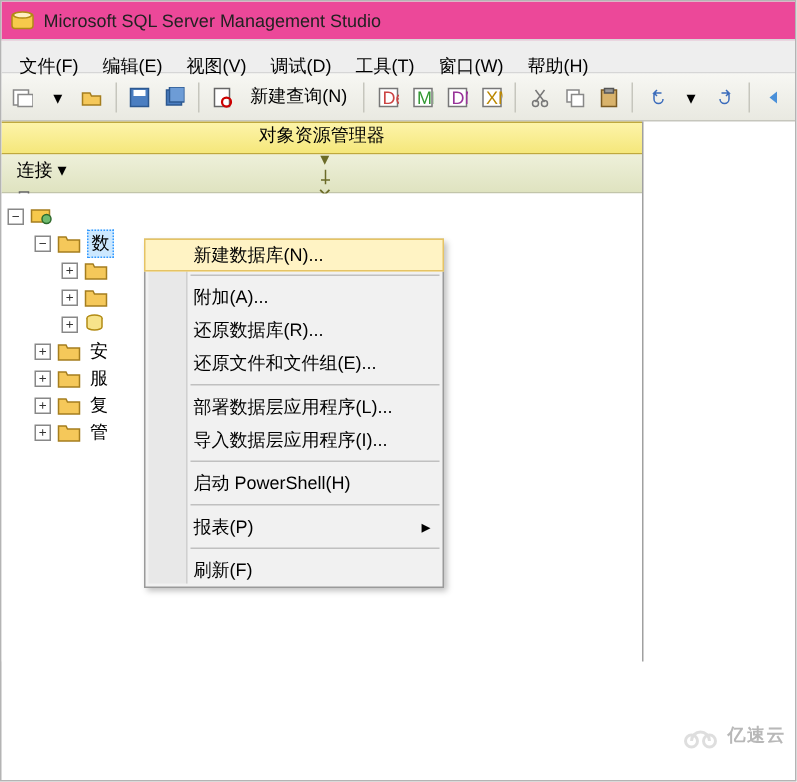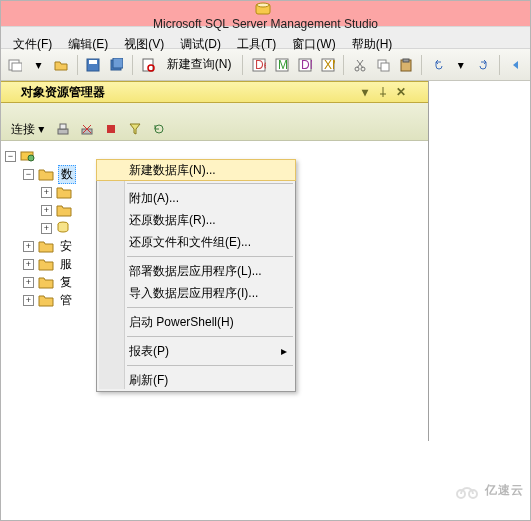--- a/index.html
+++ b/index.html
@@ -1,35 +1,35 @@
 <!DOCTYPE html>
 <html><head>
 <meta charset="utf-8">
 <style>
   * { box-sizing: border-box; margin: 0; padding: 0; font-family: "Microsoft YaHei", "Segoe UI", Tahoma, sans-serif; font-size: 12px; }
   body { width: 531px; height: 521px; background: #fff; position: relative; overflow: hidden; border: 1px solid #b4b4b4; }
 
-  .titlebar { height: 26px; background: #fca5a5; display: flex; align-items: center; padding: 0 6px; border-bottom: 1px solid #d8d8d8; flex-direction: column; }
+  .titlebar { height: 26px; background: #ec4899; display: flex; align-items: center; padding: 0 6px; border-bottom: 1px solid #d8d8d8; }
   .titlebar .app-icon { width: 16px; height: 16px; margin-right: 6px; }
   .titlebar .title-text { color: #222; }
 
   .menubar { height: 22px; background: #eee; display: flex; align-items: center; padding: 0 4px; border-bottom: 1px solid #d6d6d6; }
   .menubar .mitem { padding: 2px 8px; color: #000; cursor: default; margin-top: 13px; }
 
   .toolbar { height: 32px; background: linear-gradient(#f7f7f3,#e9e9e1); display: flex; align-items: center; padding: 0 4px; border-bottom: 1px solid #c6c6bd; gap: 2px; }
   .toolbar .tbtn { width: 22px; height: 22px; display: flex; align-items: center; justify-content: center; border: 1px solid transparent; }
   .toolbar .sep { width:1px; height:20px; background:#c6c6bd; margin:0 3px; }
   .toolbar .nq { display:flex; align-items:center; padding:0 6px; height:22px; color:#000; white-space:nowrap; }
 
   .explorer { position:absolute; left:0; top:80px; width:428px; height:360px; border-right:1px solid #a0a0a0; }
-  .explorer-title { height:22px; background: linear-gradient(#fdf4a9,#f5e77b); border-top:1px solid #bfa93e; border-bottom:1px solid #bfa93e; display:flex; align-items:center; padding:0 20px; color:#000; font-weight:700; }
+  .explorer-title { height:22px; background: linear-gradient(#fdf4a9,#f5e77b); border-top:1px solid #bfa93e; border-bottom:1px solid #bfa93e; display:flex; align-items:center; padding:0 0; color:#000; font-weight:400;flex-direction:column; }
   .explorer-title .spacer { flex:1; }
   .explorer-title .winbtn { width:14px; height:14px; margin-left:4px; display:flex; align-items:center; justify-content:center; color:#6b6b28; }
 
-  .explorer-toolbar { height:38px; background: linear-gradient(#eef0da,#dfe3c0); border-bottom:1px solid #c2c5aa; display:flex; align-items:flex-end; padding:0 4px; gap:2px; }
+  .explorer-toolbar { height:26px; background: linear-gradient(#eef0da,#dfe3c0); border-bottom:1px solid #c2c5aa; display:flex; align-items:flex-start; padding:0 4px; gap:2px;flex-direction:column; }
   .explorer-toolbar .connect { padding:2px 6px; color:#000; display:flex; align-items:center; }
   .explorer-toolbar .ebtn { width:22px; height:22px; display:flex; align-items:center; justify-content:center; }
 
   .tree { padding:6px 4px; background:#fff; height:calc(100% - 48px); overflow:auto; position:relative; }
   .row { display:flex; align-items:center; height:18px; white-space:nowrap; }
   .exp { width:11px; height:11px; border:1px solid #888; background:#fff; display:inline-flex; align-items:center; justify-content:center; font-size:9px; line-height:9px; color:#333; margin-right:4px; }
   .ind { display:inline-block; }
   .folder { width:16px; height:14px; margin-right:4px; }
   .sel { background:#cce8ff; border:1px dotted #3399ff; padding:0 2px; }
 

